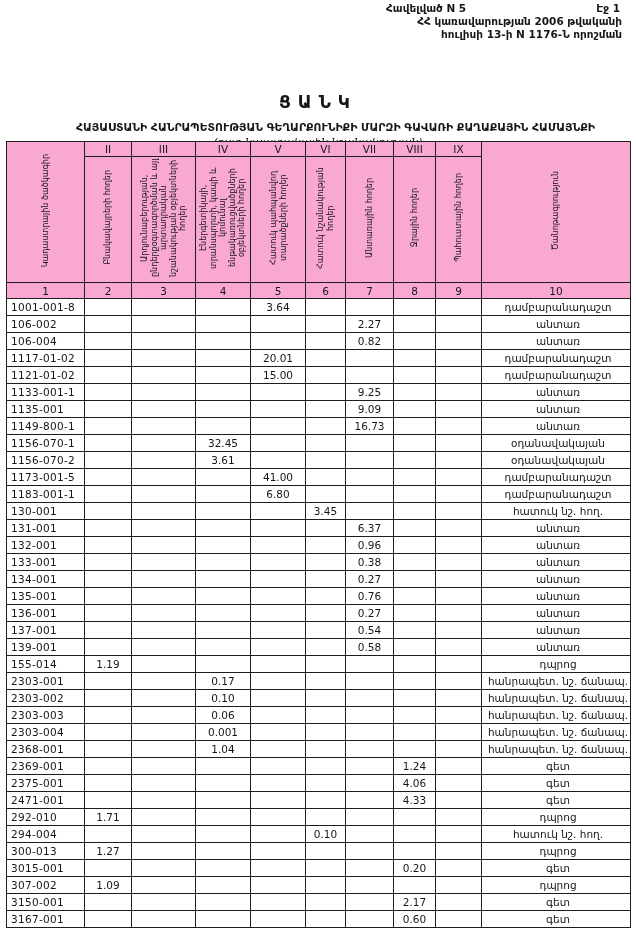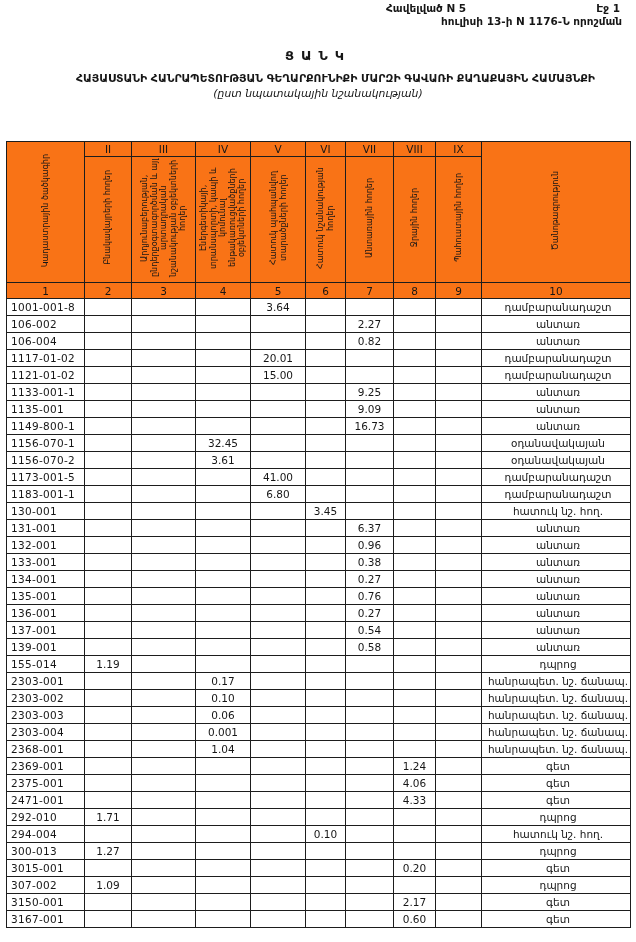--- a/index.html
+++ b/index.html
@@ -12,32 +12,32 @@
     overflow: hidden;
   }
   .head-right {
     position: absolute; top: 2px; right: 14px; width: 300px;
     font-size: 10.5px; font-weight: bold; line-height: 12.5px; text-align: right;
   }
   .head-row1 { position: relative; height: 13px; }
   .appendix { position: absolute; left: 64px; }
   .page-label { position: absolute; right: 2px; }
   .doc-title-block { position: absolute; top: 48px; left: 0; width: 636px; text-align: center; }
-  .doc-title { font-size: 13px; font-weight: bold; letter-spacing: 7px; margin-bottom: 9px; }
+  .doc-title { font-size: 17px; font-weight: bold; letter-spacing: 7px; margin-bottom: 9px; margin-top: 44px; }
   .doc-subtitle { font-size: 10.8px; font-weight: bold; line-height: 14px; padding-left: 35px; }
   .doc-subtitle3 { font-size: 10.8px; line-height: 15px; font-style: italic; }
   table.land-table {
     position: absolute; top: 141px; left: 6px;
     width: 624px; border-collapse: collapse; table-layout: fixed;
   }
   .land-table th, .land-table td {
     border: 1px solid #1d1d1d; overflow: hidden;
     font-weight: normal; vertical-align: middle;
   }
-  .land-table thead th { background: #f97316; }
+  .land-table thead th { background: #f9a8d4; }
   tr.roman-row th { height: 15px; font-size: 10.5px; text-align: center; }
   tr.vhead-row th, th.vspan { text-align: center; }
   th.vspan { height: 141px; }
   tr.vhead-row th { height: 126px; }
   .vtext {
     display: inline-block;
     writing-mode: vertical-rl;
     transform: rotate(180deg);
     font-size: 8px; line-height: 9.5px;
     max-height: 120px;
@@ -50,20 +50,21 @@
   td.note { text-align: center; padding-left: 4px; font-size: 10px; }
 </style>
 </head>
 <body>
 
 <div class="head-right">
   <div class="head-row1">
     <span class="appendix">Հավելված N 5</span>
     <span class="page-label">Էջ 1</span>
   </div>
+  <div>ՀՀ կառավարության 2006 թվականի</div>
   <div>հուլիսի 13-ի N 1176-Ն որոշման</div>
 </div>
 
 <div class="doc-title-block">
   <div class="doc-title">ՑԱՆԿ</div>
   <div class="doc-subtitle">ՀԱՅԱՍՏԱՆԻ ՀԱՆՐԱՊԵՏՈՒԹՅԱՆ ԳԵՂԱՐՔՈՒՆԻՔԻ ՄԱՐԶԻ ԳԱՎԱՌԻ ՔԱՂԱՔԱՅԻՆ ՀԱՄԱՅՆՔԻ</div>
   <div class="doc-subtitle3">(ըստ նպատակային նշանակության)</div>
 </div>
 
 <table class="land-table">

